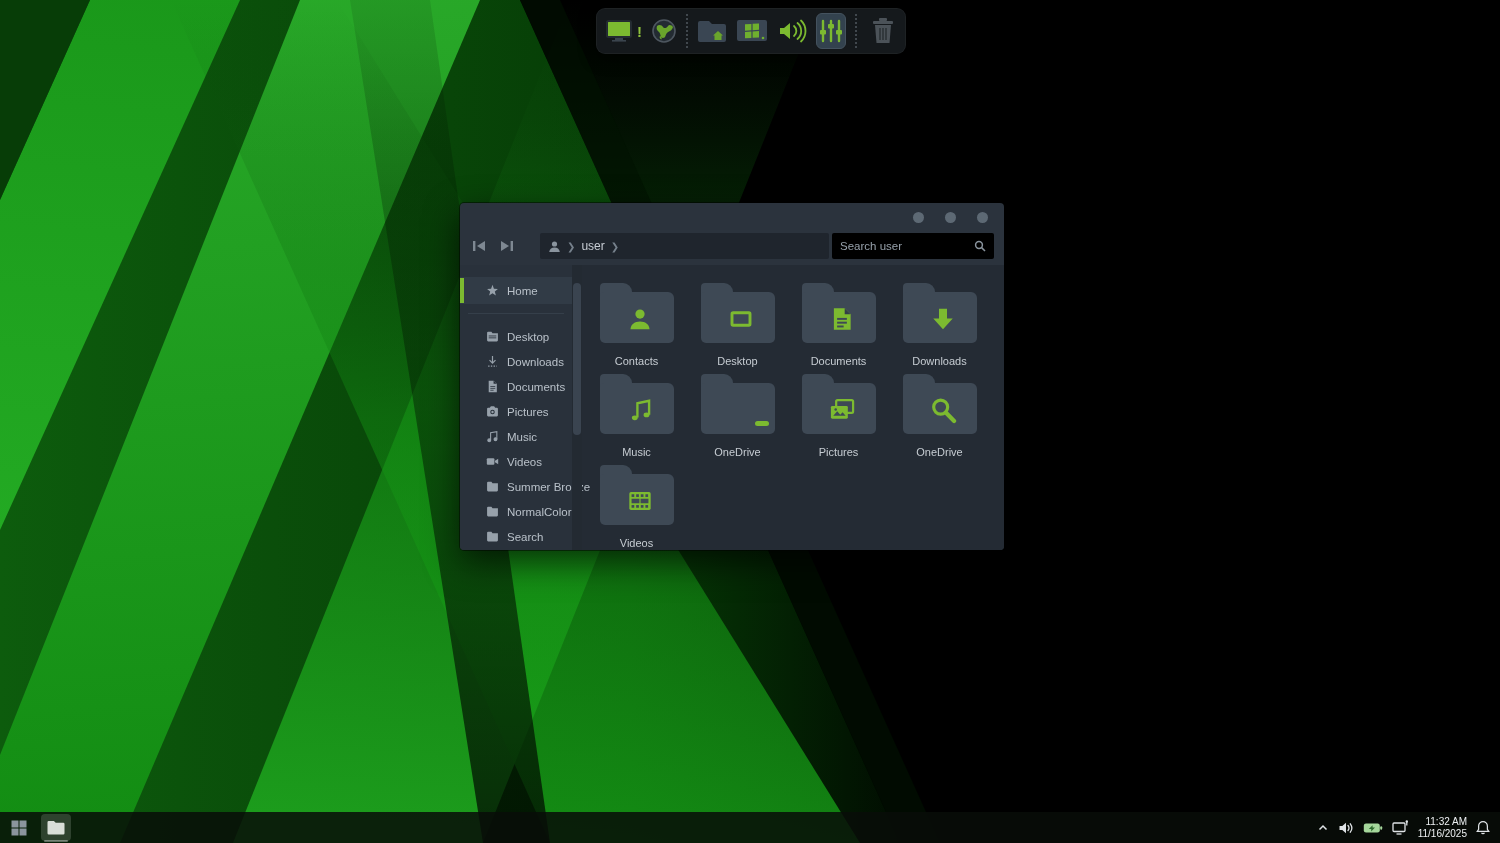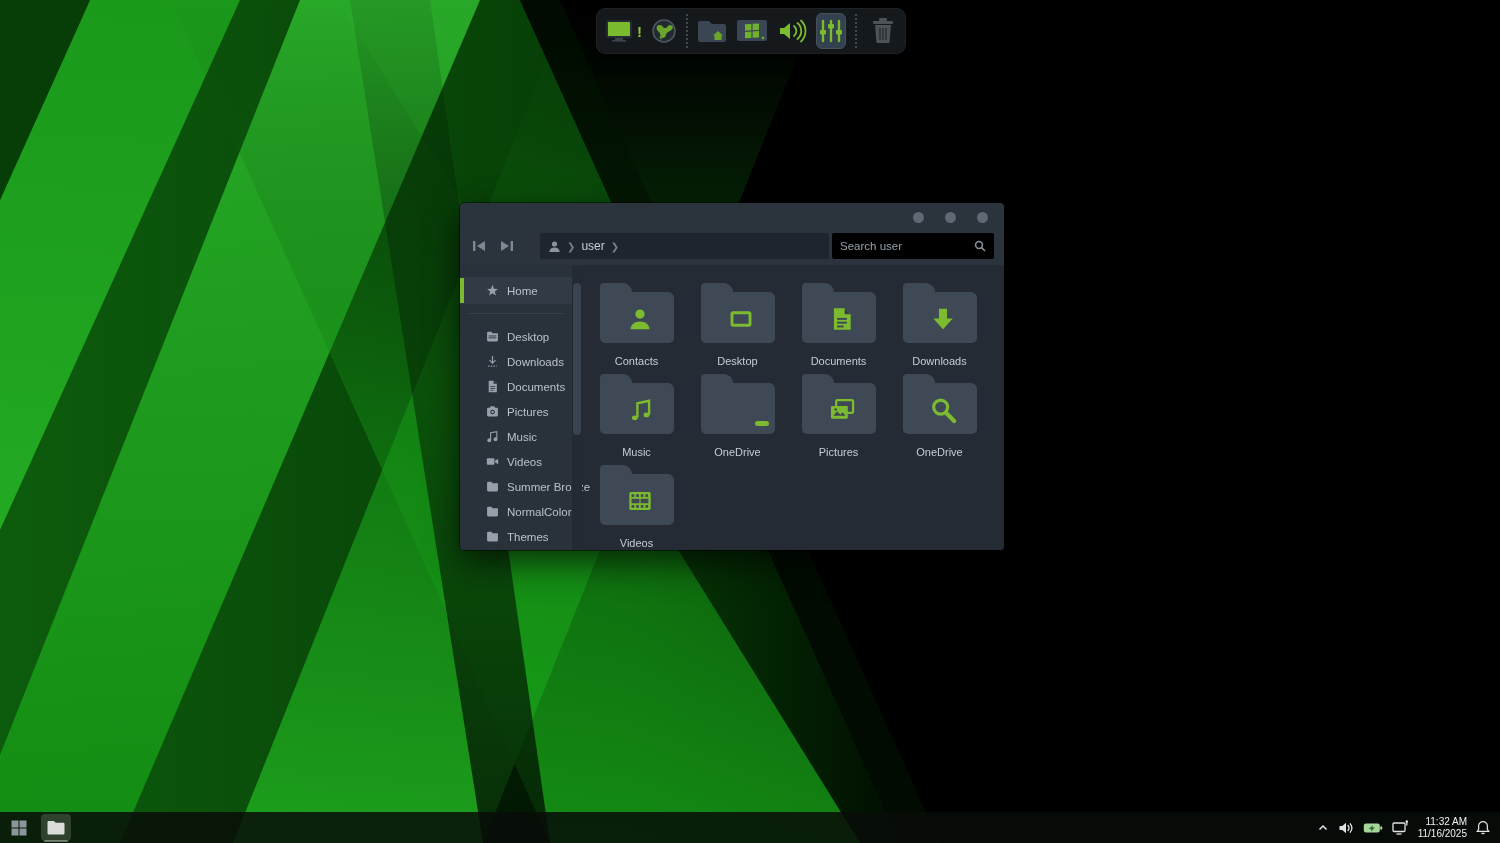--- a/index.html
+++ b/index.html
@@ -344,21 +344,21 @@
             </svg>
         </span>
         <span>NormalColor</span>
       </div>
       <div class="side-item">
         <span class="side-ic">
           <svg width="13" height="13" viewBox="0 0 24 24" fill="#97a1ab">
               <path d="M2 5a2 2 0 0 1 2-2h6l2 3h10v13a2 2 0 0 1-2 2H4a2 2 0 0 1-2-2z"></path>
             </svg>
         </span>
-        <span>Themes</span>
+        <span>Search</span>
       </div>
     </div>
 
     <div class="side-scroll">
       <div class="side-thumb"></div>
     </div>
 
     <div class="main">
 
       <div class="tile">

